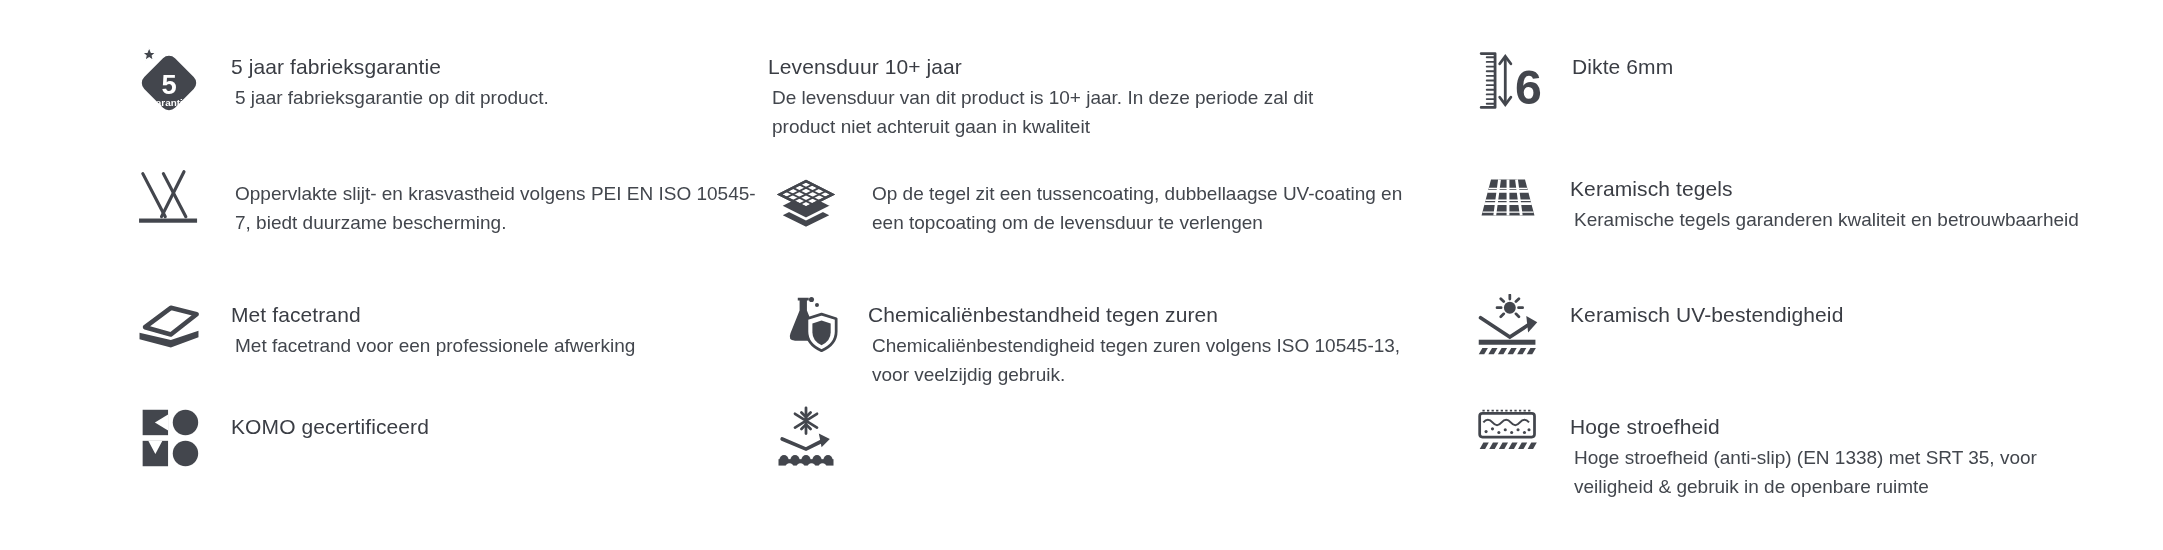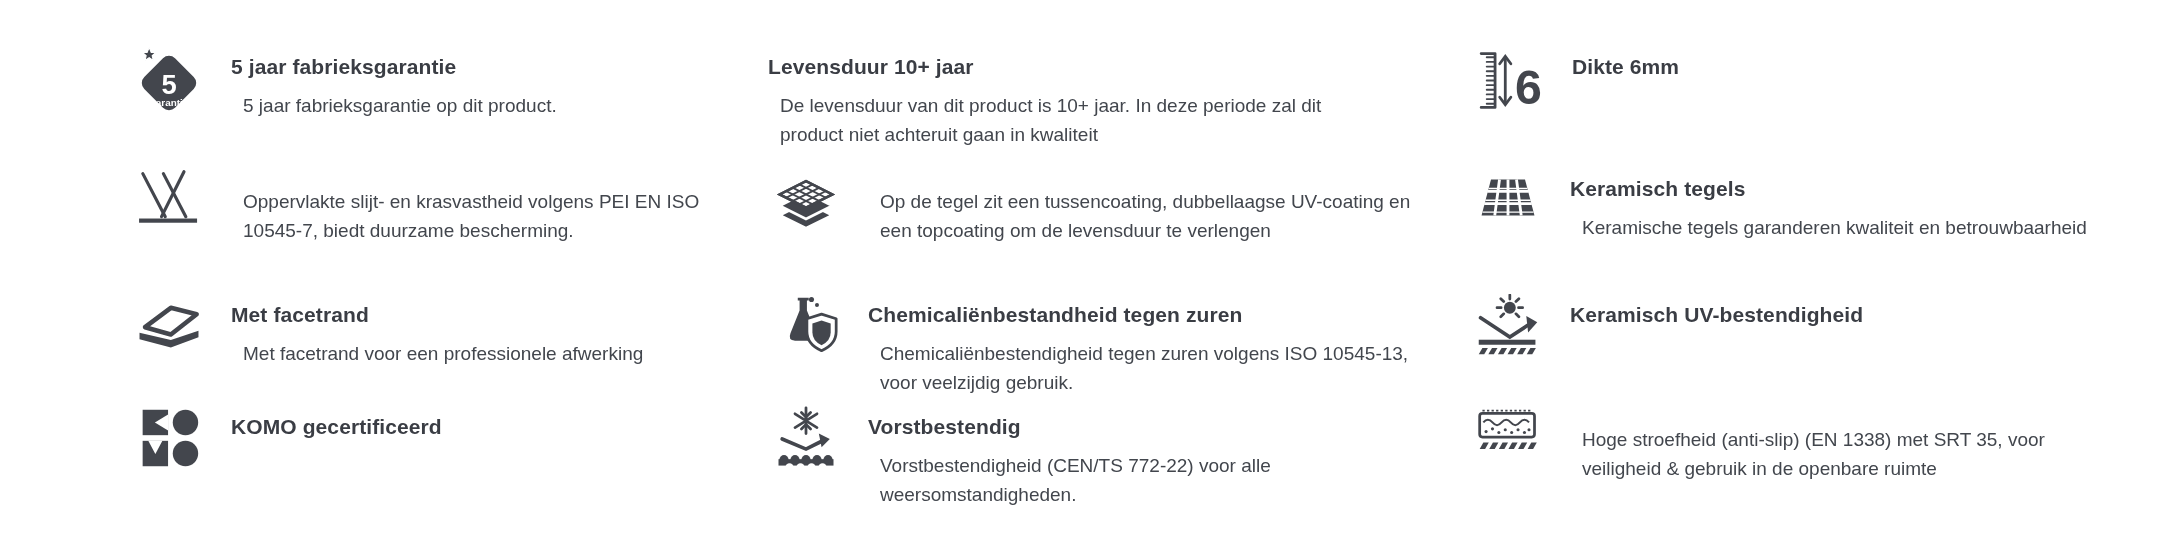--- a/index.html
+++ b/index.html
@@ -20,25 +20,25 @@
     display:grid;
     grid-template-columns:637px 702px 1fr;
     grid-template-rows:122px 126px 112px auto;
     padding:46px 40px 0 131px;
   }
   .feature{display:flex;gap:24px;align-items:flex-start;}
   .icon-box{flex:0 0 76px;display:flex;justify-content:center;align-items:flex-start;color:var(--color-icon);}
   .icon-box svg{display:block;}
   .feature-text{padding-top:8px;}
   .feature-title{
-    margin:0 0 4px 0;font-size:21px;line-height:26px;font-weight:700;
+    margin:0 0 4px 0;font-size:21px;line-height:26px;font-weight:400;
     color:var(--color-title);letter-spacing:.1px;
   }
   .feature-desc{
-    margin:12px;font-size:19px;line-height:28.5px;max-width:548px;
+    margin:4px;font-size:19px;line-height:28.5px;max-width:548px;
     color:var(--color-description);
   }
   .feature--clipped .feature-desc{max-height:74px;overflow:hidden;}
   .badge-num{font:800 29px "Liberation Sans",sans-serif;fill:#fff;}
   .badge-num--sm{font:800 26px "Liberation Sans",sans-serif;fill:#fff;}
   .badge-label{font:700 10.5px "Liberation Sans",sans-serif;fill:#fff;}
   .big-num{font:800 52px "Liberation Sans",sans-serif;fill:currentColor;}
 </style>
 </head>
 <body>
@@ -233,24 +233,20 @@
           <circle cx="62" cy="58.5" r="5"></circle>
         </g>
         <g fill="#fff">
           <circle cx="20" cy="67" r="4.5"></circle>
             <circle cx="32" cy="67" r="4.5"></circle>
           <circle cx="44" cy="67" r="4.5"></circle>
             <circle cx="56" cy="67" r="4.5"></circle>
         </g>
       </svg>
     </div>
-    <div class="feature-text">
-      <h3 class="feature-title">Vorstbestendig</h3>
-      <p class="feature-desc">Vorstbestendigheid (CEN/TS 772-22) voor alle weersomstandigheden.</p>
-    </div>
   </div>
 
   <div class="feature">
     <div class="icon-box">
       <svg viewBox="0 0 76 58" width="70" height="53">
         <path d="M10 5 H64" stroke="currentColor" stroke-width="2" stroke-dasharray="2.5 2.5"></path>
         <rect x="7" y="8" width="60" height="26" rx="3" fill="#fff" stroke="currentColor" stroke-width="3"></rect>
         <path d="M11 18 q5 -6 10 0 t10 0 t10 0 t10 0 t10 0" stroke="currentColor" stroke-width="2.2" fill="none"></path>
         <g fill="currentColor">
           <circle cx="14" cy="28" r="1.7"></circle>
@@ -266,17 +262,18 @@
           <polygon points="11,40 17,40 13,47 7,47"></polygon>
           <polygon points="21.5,40 27.5,40 23.5,47 17.5,47"></polygon>
           <polygon points="32,40 38,40 34,47 28,47"></polygon>
           <polygon points="42.5,40 48.5,40 44.5,47 38.5,47"></polygon>
           <polygon points="53,40 59,40 55,47 49,47"></polygon>
           <polygon points="63.5,40 69.5,40 65.5,47 59.5,47"></polygon>
         </g>
       </svg>
     </div>
     <div class="feature-text">
+      <h3 class="feature-title">Hoge stroefheid</h3>
       <p class="feature-desc">Hoge stroefheid (anti-slip) (EN 1338) met SRT 35, voor veiligheid &amp; gebruik in de openbare ruimte</p>
     </div>
   </div>
 
 </div>
 
 </body></html>

